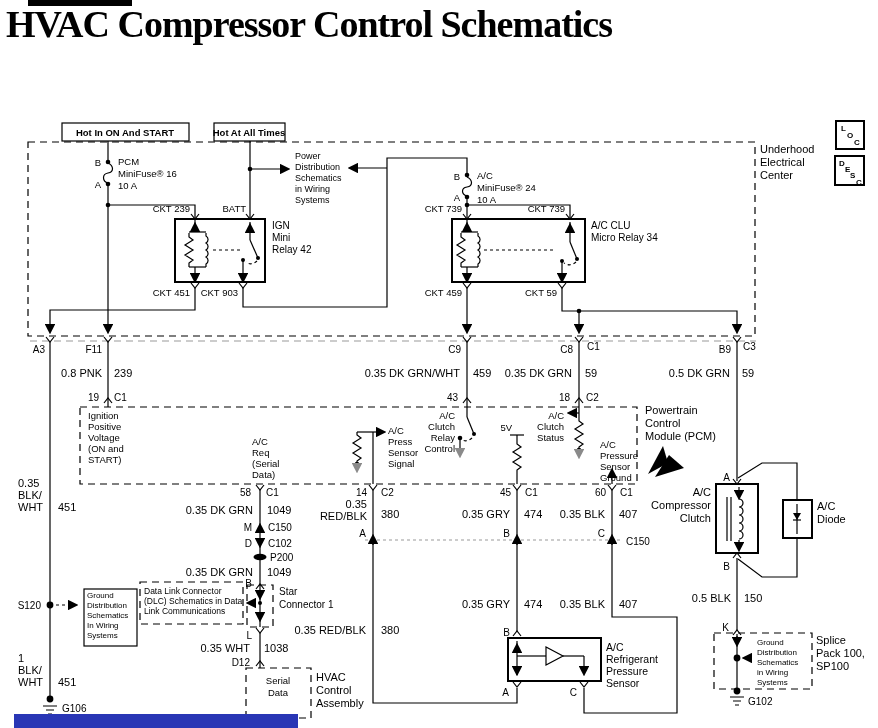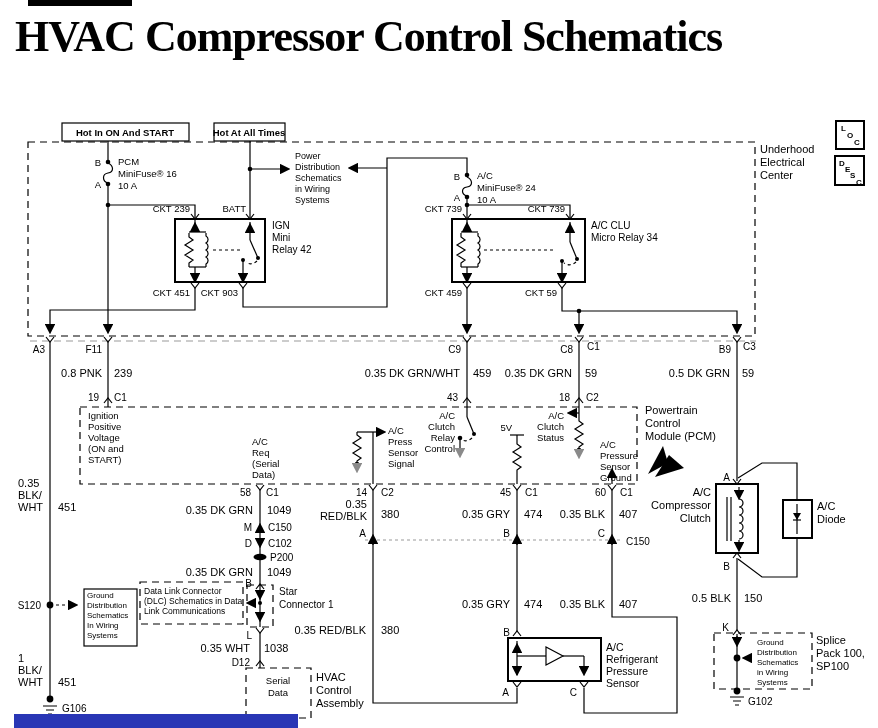--- a/index.html
+++ b/index.html
@@ -1,18 +1,18 @@
 <!DOCTYPE html>
 <html><head>
 <meta charset="utf-8">
 <style>
   html,body{margin:0;padding:0;background:#fff;width:878px;height:728px;overflow:hidden}
   #stage{position:relative;width:878px;height:728px;background:#fff}
-  h1{position:absolute;top:2px;left:6px;margin:9px;font-family:"Liberation Serif",serif;
-     font-weight:bold;font-size:44px;letter-spacing:-1px;color:#000;white-space:nowrap}
+  h1{position:absolute;top:2px;left:6px;margin:0;font-family:"Liberation Serif",serif;
+     font-weight:bold;font-size:38px;letter-spacing:-1px;color:#000;white-space:nowrap}
   svg{position:absolute;top:0;left:0}
   svg text{font-family:"Liberation Sans",sans-serif;fill:#000}
   .s8{font-size:8px}.s85{font-size:8.5px}.s9{font-size:9px}.s95{font-size:9.5px}
   .s10{font-size:10px}.s105{font-size:10.5px}.s11{font-size:11px}
   .e{text-anchor:end}.m{text-anchor:middle}.bd{font-weight:bold}
   .w{stroke:#000;stroke-width:1.2;fill:none}
   .w2{stroke:#000;stroke-width:2;fill:none}
   .dsh{stroke-dasharray:7 5}
   .dsh2{stroke-dasharray:3 3}
   .gray{stroke:#9a9a9a}

